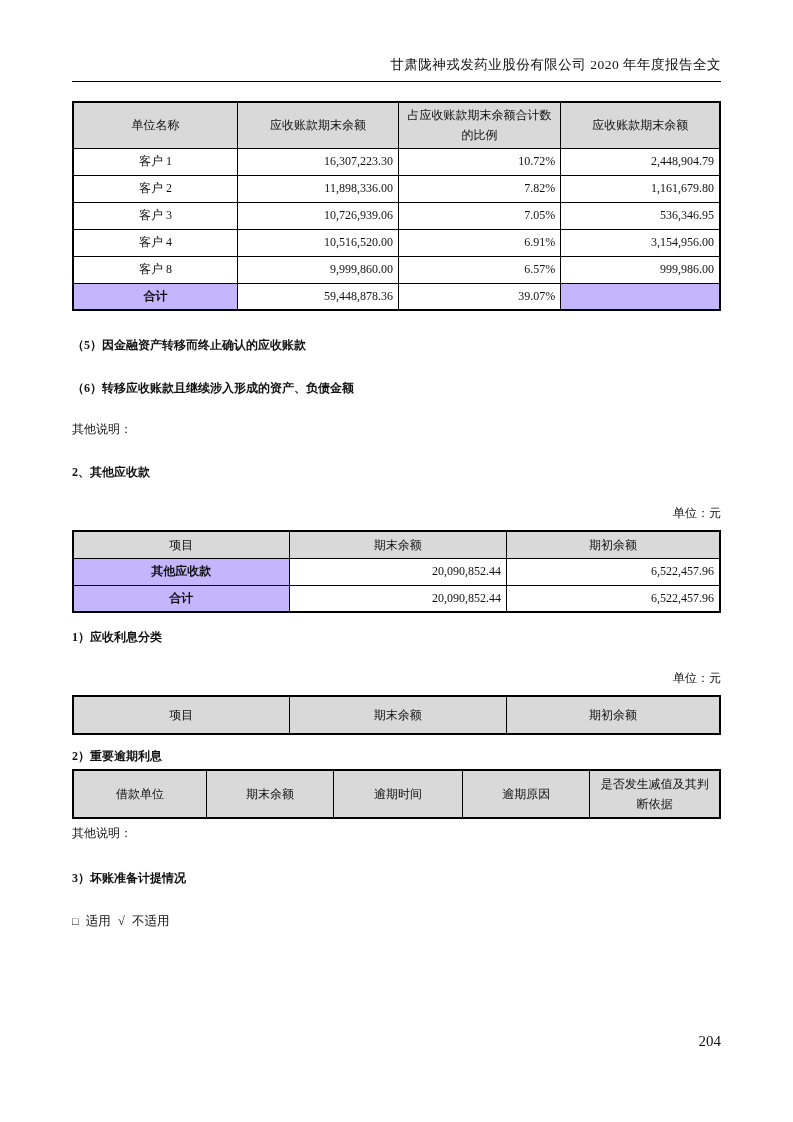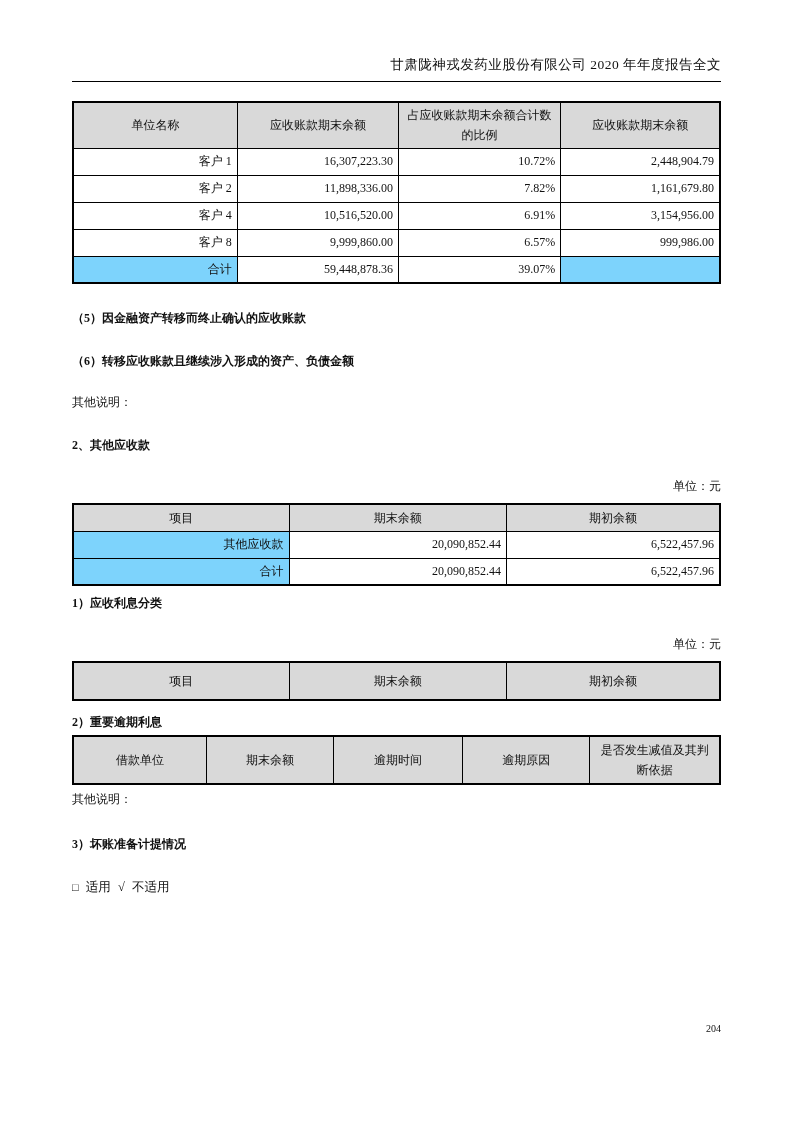--- a/index.html
+++ b/index.html
@@ -39,64 +39,64 @@
     padding: 2px 5px;
     font-weight: normal;
     vertical-align: middle;
     word-break: break-all;
   }
   th {
     background: #d9d9d9;
     text-align: center;
     line-height: 1.7;
   }
-  td.label { text-align: right; }
+  td.label { text-align: center; }
   td.num { text-align: right; }
-  td.gray { background: #7dd3fc; }
+  td.gray { background: #c4b5fd; font-weight: bold; }
   .t1 { margin-top: 19px; }
   .t1 th { height: 46px; }
   .t1 td { height: 27px; }
   .t2 { margin-top: 8px; }
   .t2 th { height: 27px; }
   .t2 td { height: 27px; }
   .t3 { margin-top: 8px; }
   .t3 th { height: 38px; }
   .t4 { margin-top: 4px; }
   .t4 th { height: 48px; }
 
   
   .h-bold {
     font-weight: bold;
     font-size: 12px;
     line-height: 17px;
   }
   .mt26 { margin-top: 26px; }
-  .mt24 { margin-top: 9px; }
+  .mt24 { margin-top: 16px; }
   .small-note {
     font-size: 12px;
     margin-top: 24px;
   }
   .note-tight { font-size: 12px; margin-top: 6px; }
   .unit-label {
     font-size: 12px;
     text-align: right;
     margin-top: 24px;
   }
   .apply-line {
     font-size: 12.5px;
     margin-top: 26px;
   }
   .apply-line .box-glyph { font-size: 11px; }
   .apply-line span { margin-right: 4px; }
 
   .page-number {
     position: absolute;
     right: 72px;
-    bottom: 88px;
-    font-size: 10px;
+    bottom: 72px;
+    font-size: 15px;
   }
 </style>
 </head>
 <body>
 
 <div class="page">
   <div class="content">
 
     <div class="doc-header">甘肃陇神戎发药业股份有限公司 2020 年年度报告全文</div>
 
@@ -118,20 +118,26 @@
         <td class="label">客户 1</td>
         <td class="num">16,307,223.30</td>
         <td class="num">10.72%</td>
         <td class="num">2,448,904.79</td>
       </tr>
       <tr>
         <td class="label">客户 2</td>
         <td class="num">11,898,336.00</td>
         <td class="num">7.82%</td>
         <td class="num">1,161,679.80</td>
+      </tr>
+      <tr>
+        <td class="label">客户 3</td>
+        <td class="num">10,726,939.06</td>
+        <td class="num">7.05%</td>
+        <td class="num">536,346.95</td>
       </tr>
       <tr>
         <td class="label">客户 4</td>
         <td class="num">10,516,520.00</td>
         <td class="num">6.91%</td>
         <td class="num">3,154,956.00</td>
       </tr>
       <tr>
         <td class="label">客户 8</td>
         <td class="num">9,999,860.00</td>

